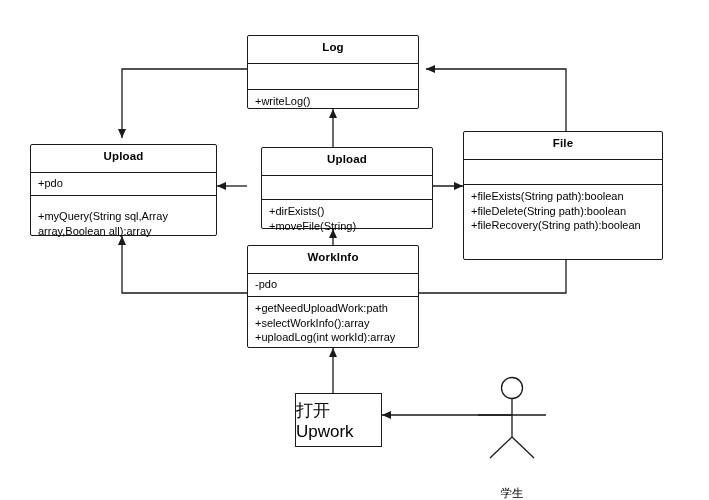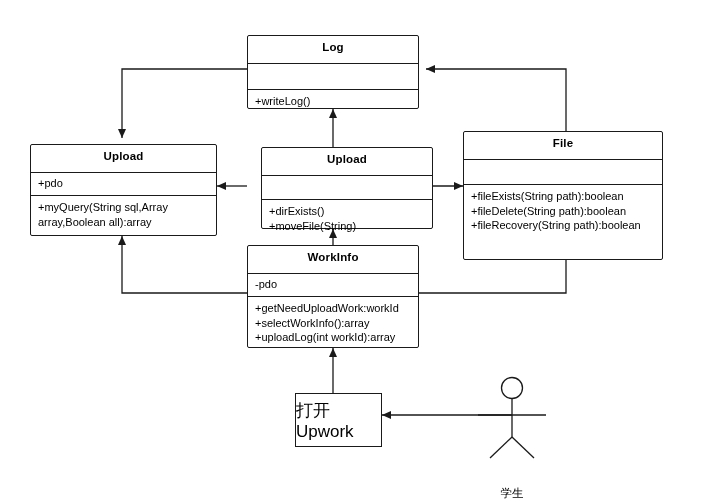--- a/index.html
+++ b/index.html
@@ -52,20 +52,21 @@
     box-sizing: border-box;
     padding: 4px 6px 4px 7px;
     font-size: 11px;
     line-height: 14.5px;
   }
   .uml-ops div, .uml-attrs div {
     white-space: nowrap;
   }
   .uml-ops div.wrap, .uml-attrs div.wrap {
     white-space: normal;
+    margin-top: 9px;
   }
   .usecase-box {
     position: absolute;
     box-sizing: border-box;
     border: 1.3px solid #1a1a1a;
     background: #ffffff;
     display: flex;
     align-items: center;
     justify-content: center;
     font-size: 17px;
@@ -183,21 +184,21 @@
       <div>+fileRecovery(String path):boolean</div>
     </div>
   </div>
 
   <div class="uml-class" style="left:247px; top:245px; width:172px; height:103px;">
     <div class="uml-title">WorkInfo</div>
     <div class="uml-attrs" style="height:22px; padding-top:3px;">
       <div>-pdo</div>
     </div>
     <div class="uml-ops">
-      <div>+getNeedUploadWork:workId</div>
+      <div>+getNeedUploadWork:path</div>
       <div>+selectWorkInfo():array</div>
       <div>+uploadLog(int workId):array</div>
     </div>
   </div>
 
   <div class="usecase-box" style="left:295px; top:393px; width:87px; height:54px;">
     <span>打开Upwork</span>
   </div>
 
   <div class="actor-label" style="left:487px; top:486px; width:50px;">学生</div>

